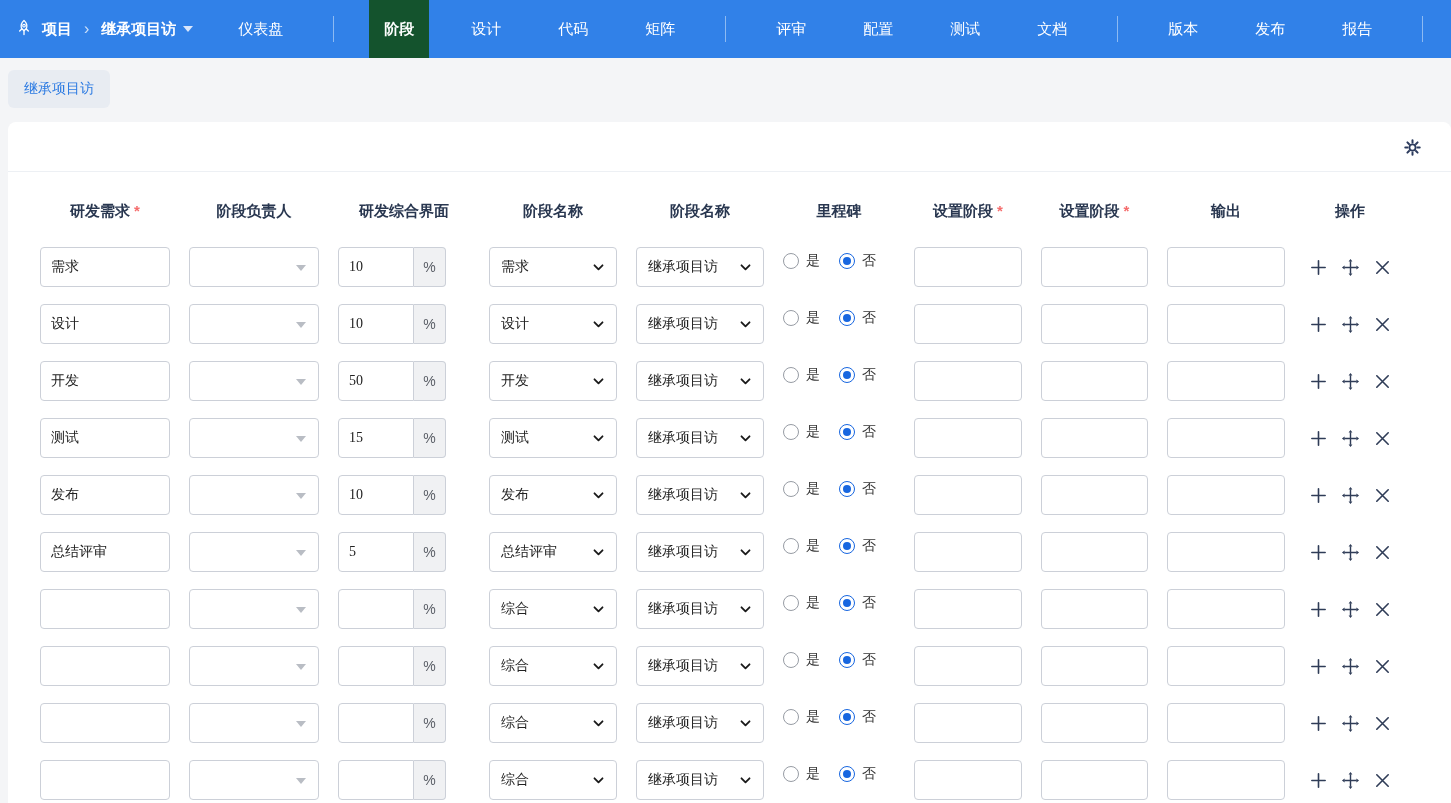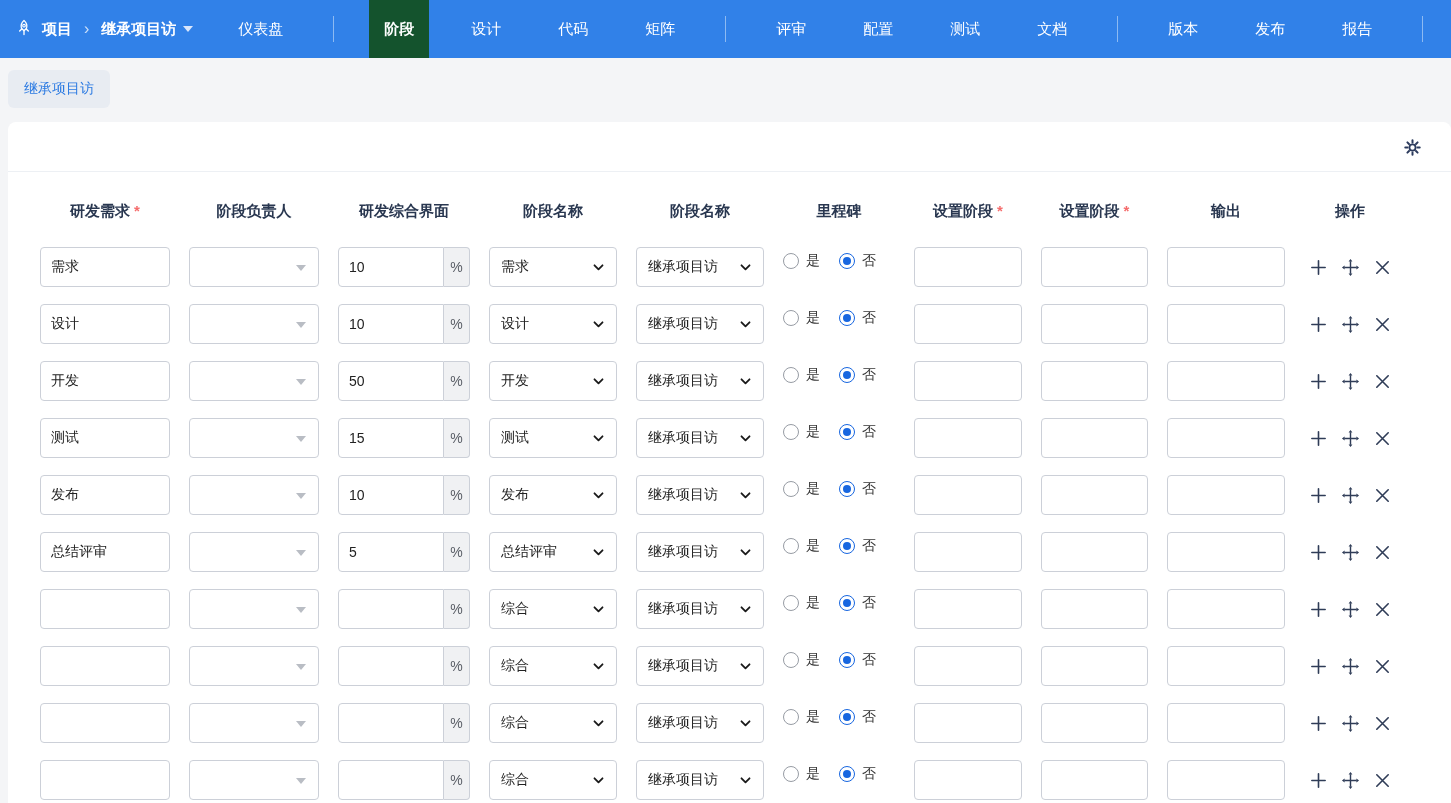--- a/index.html
+++ b/index.html
@@ -45,21 +45,21 @@
   .req { color:#f56c6c; margin-left:4px; }
 
   .row { margin-bottom:17px; }
   .cell { display:flex; align-items:center; }
   .txt { width:100%; height:40px; border:1px solid #ccd0d8; border-radius:4px;
     padding:0 10px; font-size:14px; color:#222; font-family:inherit; outline:none; background:#fff; }
   .picker { position:relative; width:100%; height:40px; border:1px solid #ccd0d8; border-radius:4px;
     background:#fff; cursor:pointer; }
   .picker .tri { position:absolute; right:12px; top:17px; border-top-color:#b9bdc4; }
   .igroup { display:flex; width:132px; }
-  .igroup .txt { width:106px; border-radius:4px 0 0 4px; }
+  .igroup .txt { width:76px; border-radius:4px 0 0 4px;font-family:Liberation Serif, serif; }
   .addon { width:32px; height:40px; background:#f0f1f3; border:1px solid #ccd0d8; border-left:none;
     border-radius:0 4px 4px 0; display:flex; align-items:center; justify-content:center;
     font-size:14px; color:#5a5e66; }
   .select { width:100%; height:40px; border:1px solid #ccd0d8; border-radius:4px; background:#fff;
     display:flex; align-items:center; justify-content:space-between; padding:0 11px;
     font-size:14px; color:#222; cursor:pointer; }
   .c-mile { gap:19px; align-self:flex-start; margin-top:5px; }
   .radio-wrap { display:flex; align-items:center; gap:7px; cursor:pointer; font-size:14px; color:#333; }
   .radio { width:16px; height:16px; border-radius:50%; border:1.5px solid #979ca4; background:#fff;
     display:inline-flex; align-items:center; justify-content:center; }

